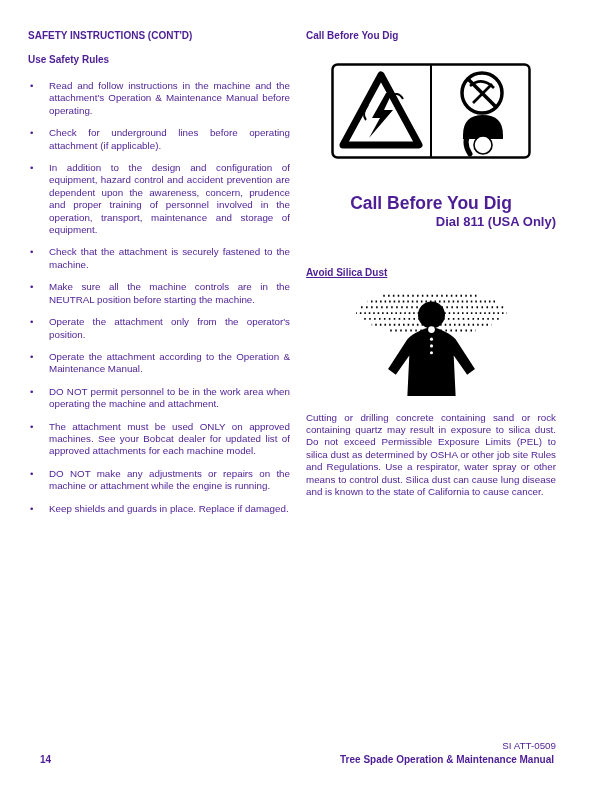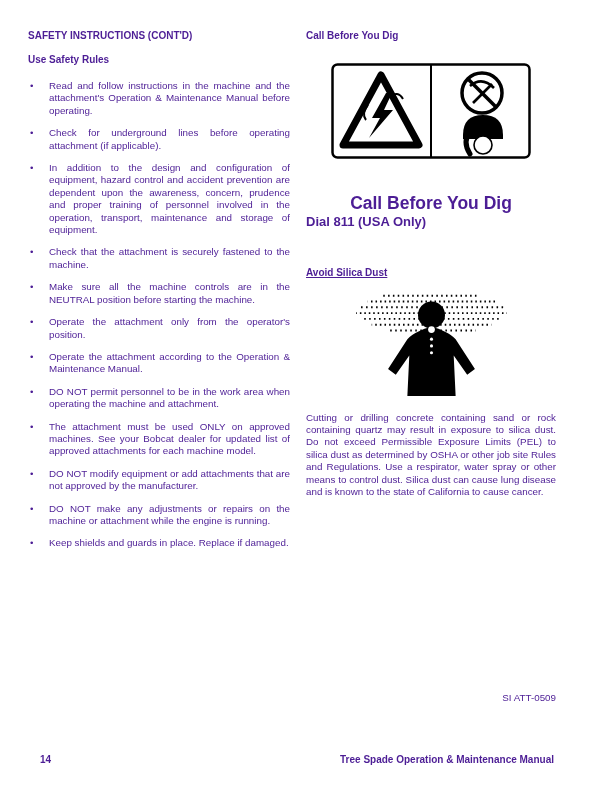--- a/index.html
+++ b/index.html
@@ -19,27 +19,27 @@
 
   .rules { list-style: none; margin: 15px 0 0 0; padding: 0; }
   .rules li {
     position: relative; padding-left: 21px; margin-bottom: 10px;
     font-size: 9.8px; line-height: 12.4px; text-align: justify;
   }
   .rules li::before { content: "\2022"; position: absolute; left: 2px; top: 0; }
 
   .graphic-wrap { display: flex; justify-content: center; margin-top: 22px; }
   .dig-title { margin-top: 34px; font-size: 17.5px; font-weight: bold; text-align: center; line-height: 21px; }
-  .dig-line { font-size: 13px; font-weight: bold; text-align: left; line-height: 16.5px; }
+  .dig-line { font-size: 13px; font-weight: bold; text-align: right; line-height: 16.5px; }
   .body-par { font-size: 9.8px; line-height: 12.4px; text-align: justify; margin: 16px 0 0 0; }
   .silica-header { margin-top: 36px; font-size: 10px; font-weight: bold; text-decoration: underline; }
   .silica-wrap { display: flex; justify-content: center; margin-top: 10px; }
   .silica-par { margin-top: 13px; }
 
-  .doc-code { position: absolute; top: 692px; right: 56px; font-size: 9.8px; }
+  .doc-code { position: absolute; top: 740px; right: 56px; font-size: 9.8px; }
   .page-num { position: absolute; top: 754px; left: 40px; width: 528px; text-align: left; font-size: 10px; font-weight: bold; }
   .manual-title { position: absolute; top: 754px; right: 58px; font-size: 10px; font-weight: bold; }
 </style>
 </head>
 <body>
 
 <div class="page">
 
   <div class="columns">
 
@@ -49,21 +49,20 @@
       <ul class="rules">
         <li>Read and follow instructions in the machine and the attachment's Operation &amp; Maintenance Manual before operating.</li>
         <li>Check for underground lines before operating attachment (if applicable).</li>
         <li>In addition to the design and configuration of equipment, hazard control and accident prevention are dependent upon the awareness, concern, prudence and proper training of personnel involved in the operation, transport, maintenance and storage of equipment.</li>
         <li>Check that the attachment is securely fastened to the machine.</li>
         <li>Make sure all the machine controls are in the NEUTRAL position before starting the machine.</li>
         <li>Operate the attachment only from the operator's position.</li>
         <li>Operate the attachment according to the Operation &amp; Maintenance Manual.</li>
         <li>DO NOT permit personnel to be in the work area when operating the machine and attachment.</li>
         <li>The attachment must be used ONLY on approved machines. See your Bobcat dealer for updated list of approved attachments for each machine model.</li>
-        <li>DO NOT modify equipment or add attachments that are not approved by the manufacturer.</li>
         <li>DO NOT make any adjustments or repairs on the machine or attachment while the engine is running.</li>
         <li>Keep shields and guards in place. Replace if damaged.</li>
       </ul>
     </div>
 
     <div class="col-right">
       <h2 class="sec-header">Call Before You Dig</h2>
 
       <div class="graphic-wrap">
         <svg viewBox="0 0 200 96" width="200" height="96">

